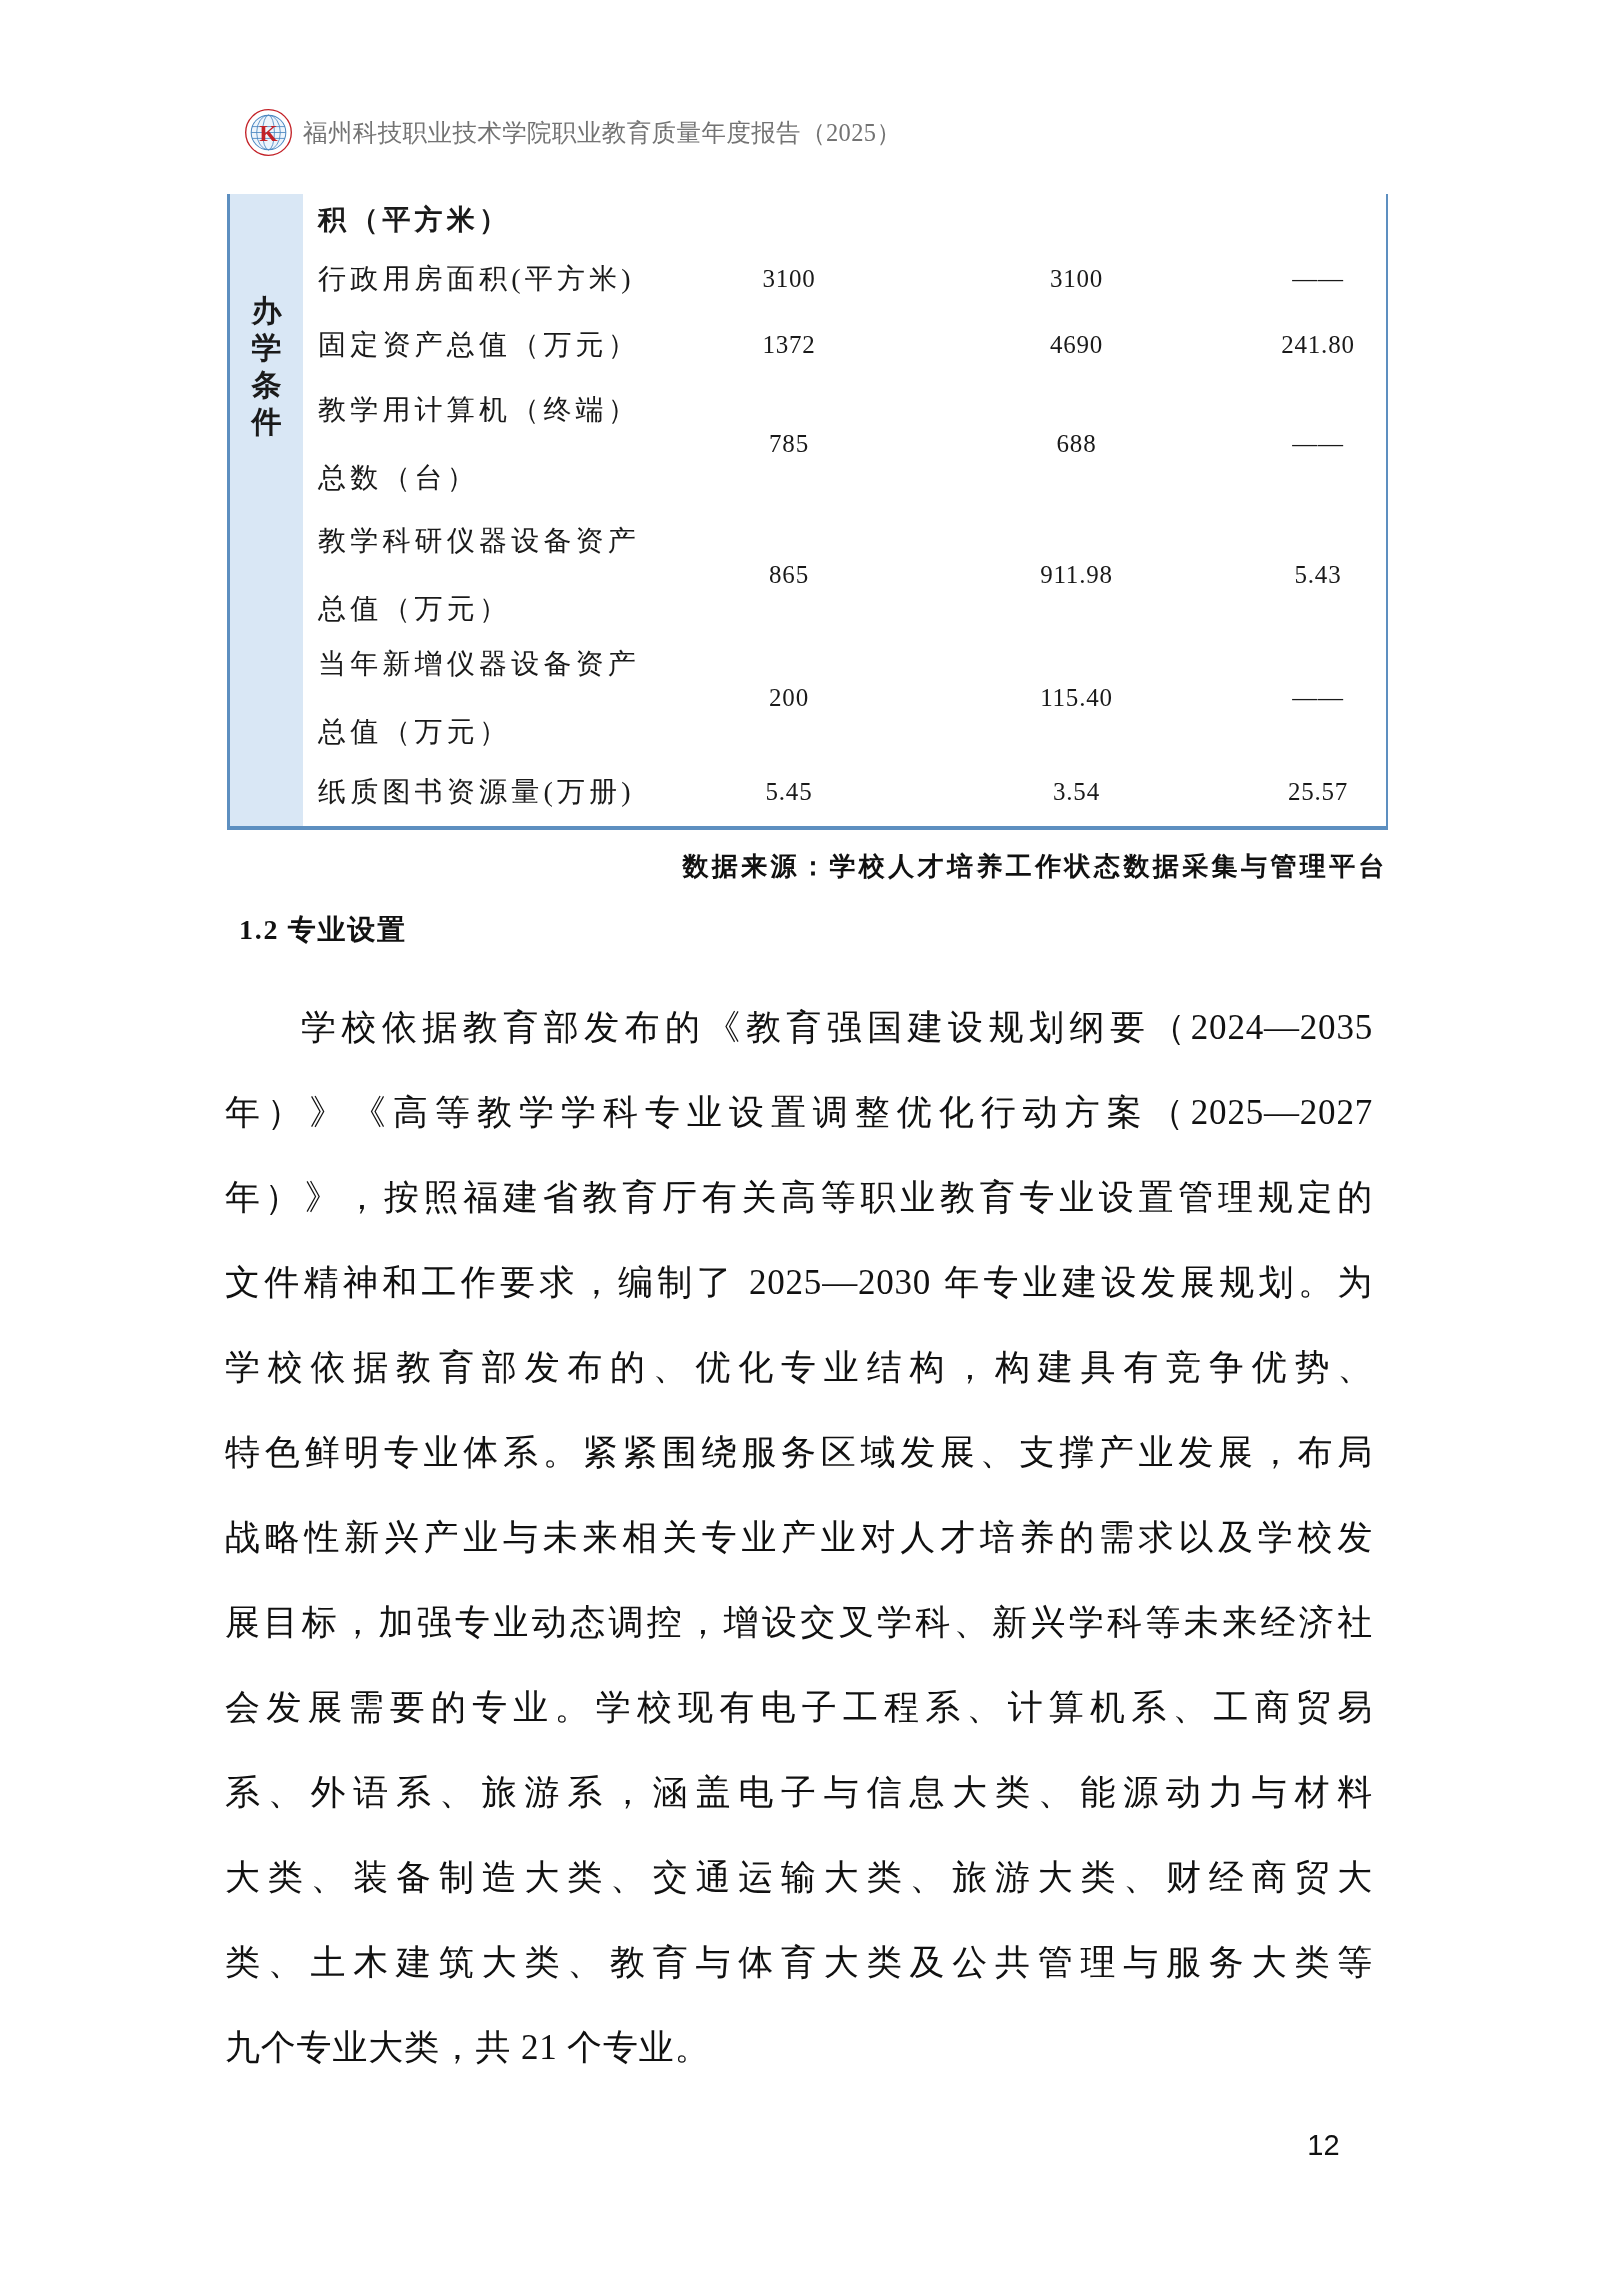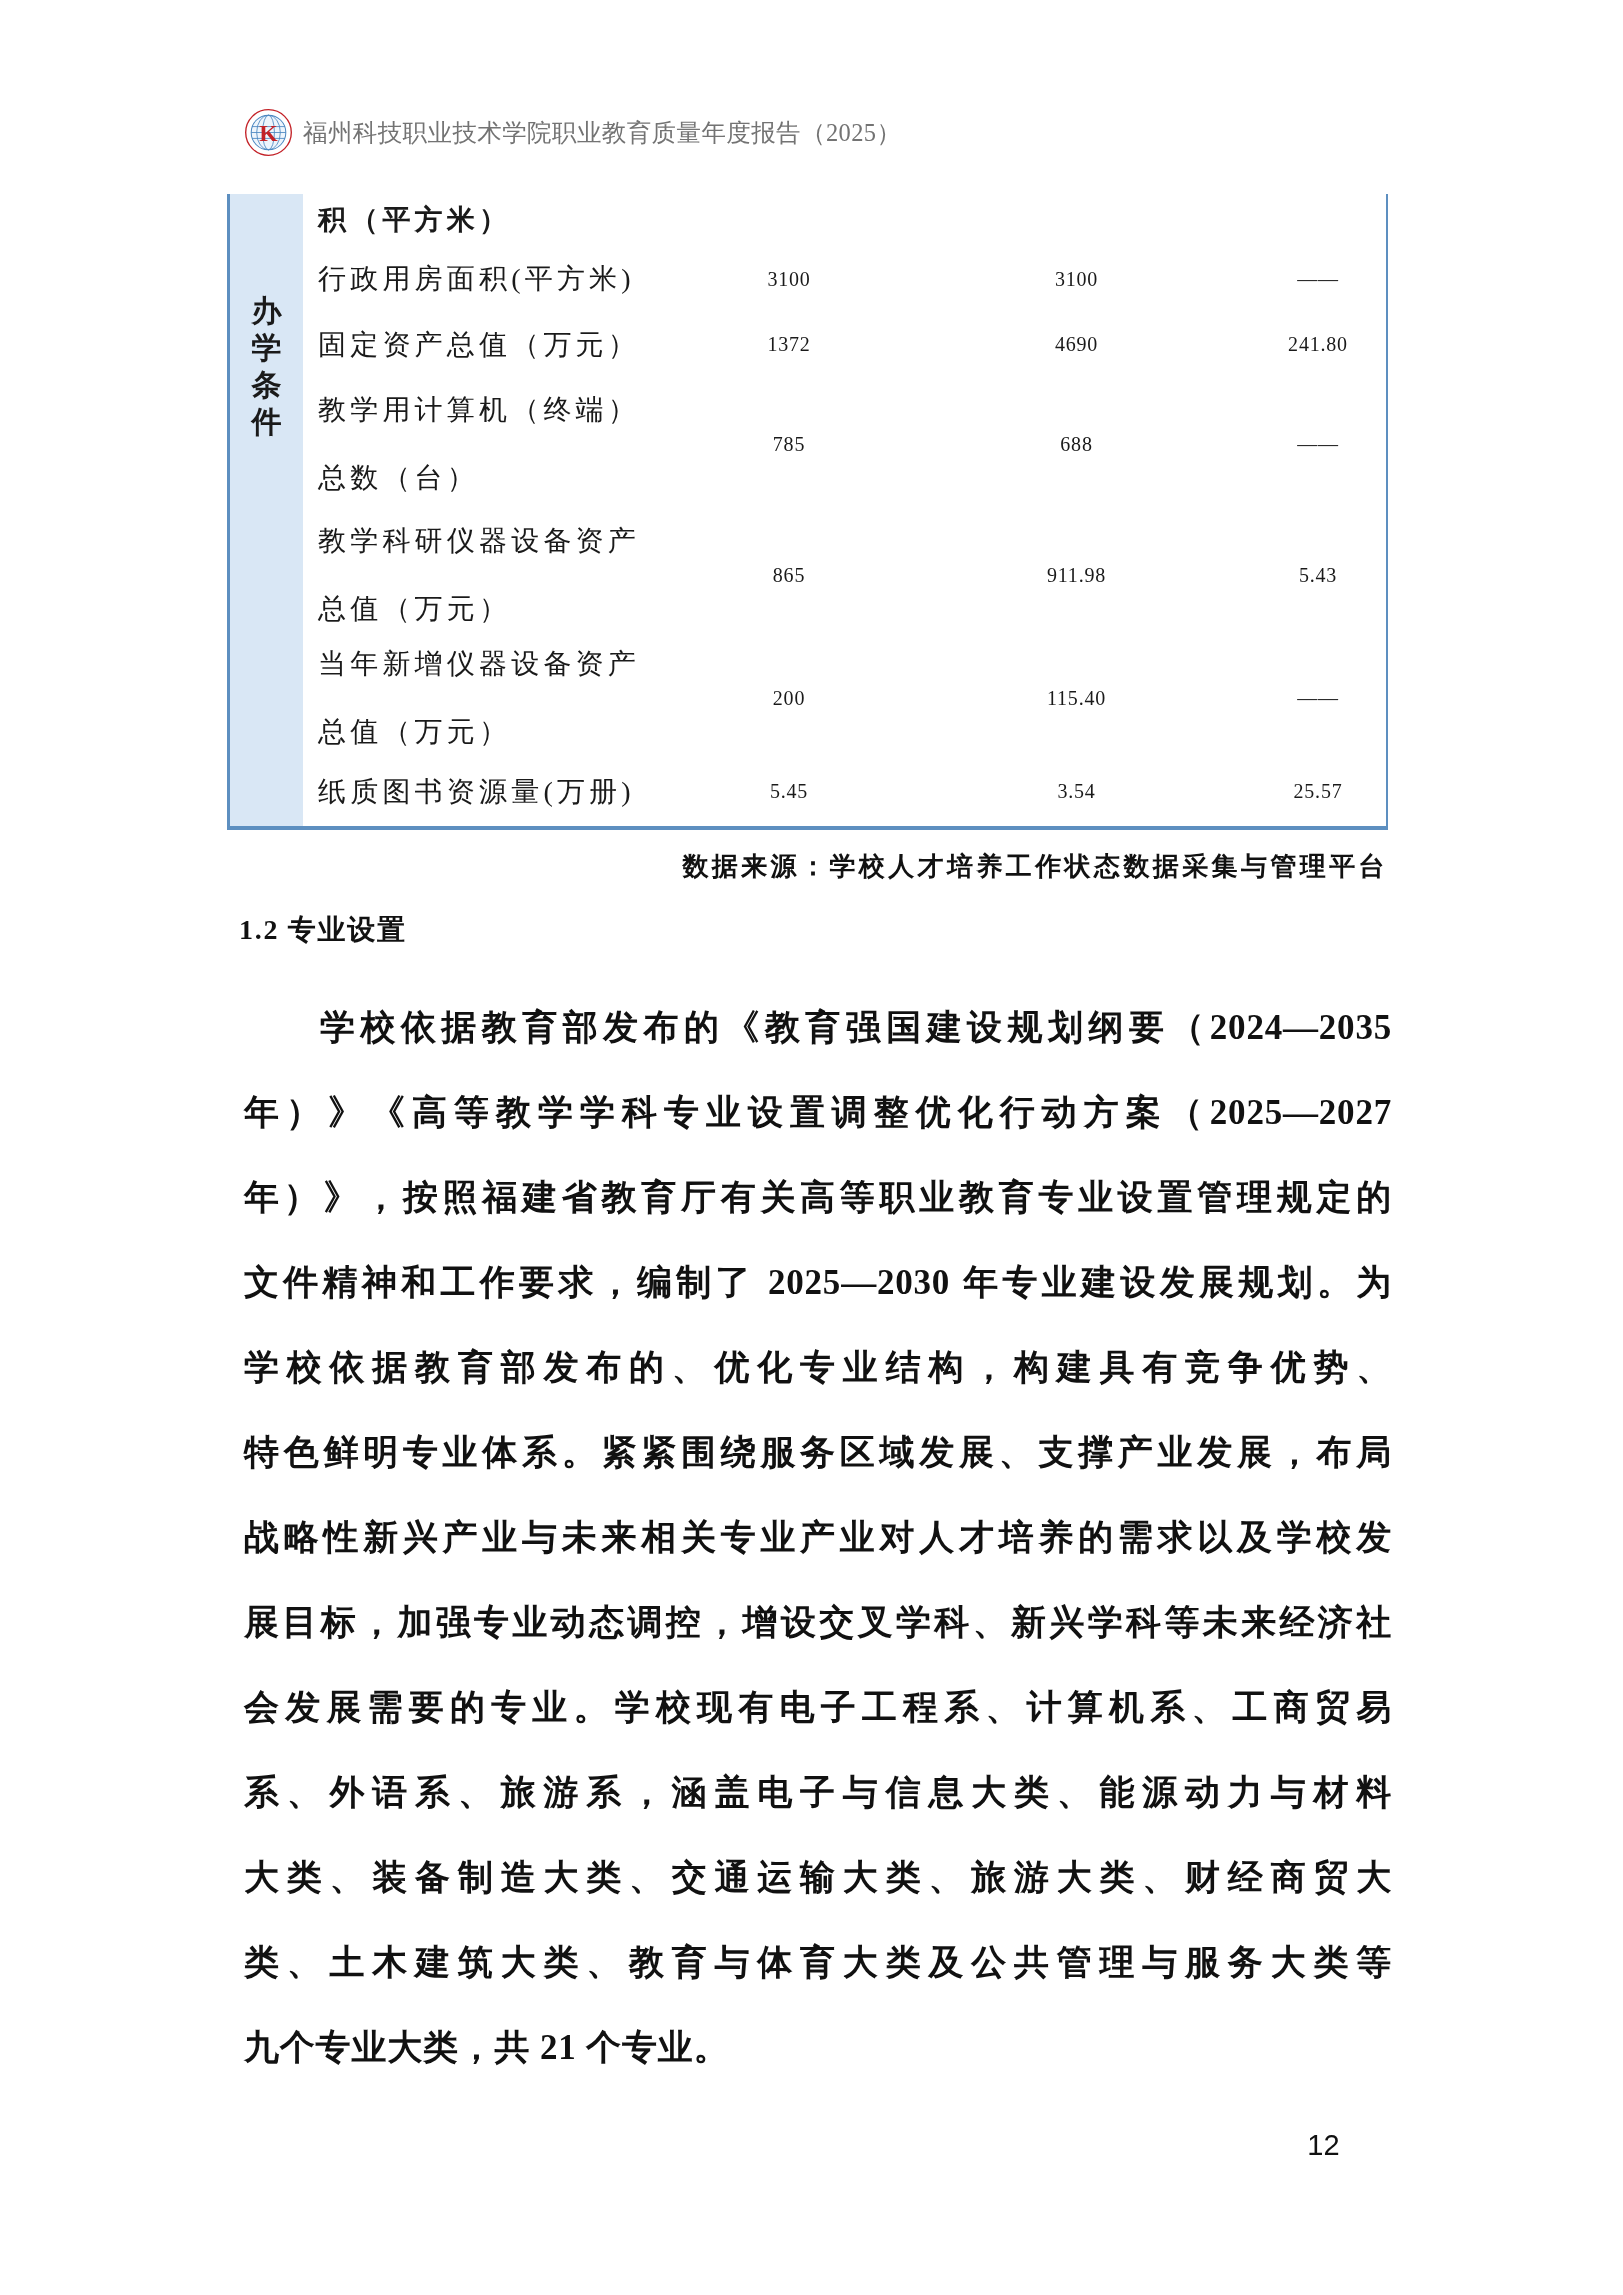--- a/index.html
+++ b/index.html
@@ -48,21 +48,21 @@
     grid-template-columns:372px 228px 347px 1fr;
     align-items:center;
   }
   .trow .label{
     box-sizing:border-box;padding-left:15px;
     font-size:28px;letter-spacing:4.2px;color:#1a1a1a;
   }
   .trow .label .lline{display:block;line-height:68px;height:68px;white-space:nowrap;}
   .trow.single .label .lline{line-height:normal;height:auto;}
   .trow .val{
-    text-align:center;font-size:20px;color:#1a1a1a;
+    text-align:center;font-size:25px;color:#1a1a1a;
     letter-spacing:0.8px;white-space:nowrap;
   }
   .r0{height:51px;font-weight:bold;}
   .r1{height:68px;}
   .r2{height:63px;}
   .r3{height:131px;}
   .r4{height:123px;}
   .r5{height:127px;}
   .r6{height:69px;}
   
@@ -70,21 +70,21 @@
     position:absolute;left:227px;top:849px;width:1161px;
     text-align:right;font-size:26px;font-weight:bold;
     letter-spacing:3.4px;color:#111;white-space:nowrap;
   }
   
   .section-heading{
     position:absolute;left:239px;top:911px;
     font-size:28px;font-weight:bold;letter-spacing:1.7px;color:#111;
   }
   .paragraph{
-    position:absolute;left:244px;top:985px;width:1148px;font-weight:bold;
+    position:absolute;left:225px;top:985px;width:1148px;
   }
   .pline{
     height:85px;line-height:85px;
     font-size:35px;color:#111;
     text-align:justify;text-align-last:justify;
     text-justify:inter-character;
     white-space:nowrap;letter-spacing:0.8px;
   }
   .pline.indent{padding-left:76px;box-sizing:border-box;}
   .pline.last{text-align-last:left;white-space:normal;}

